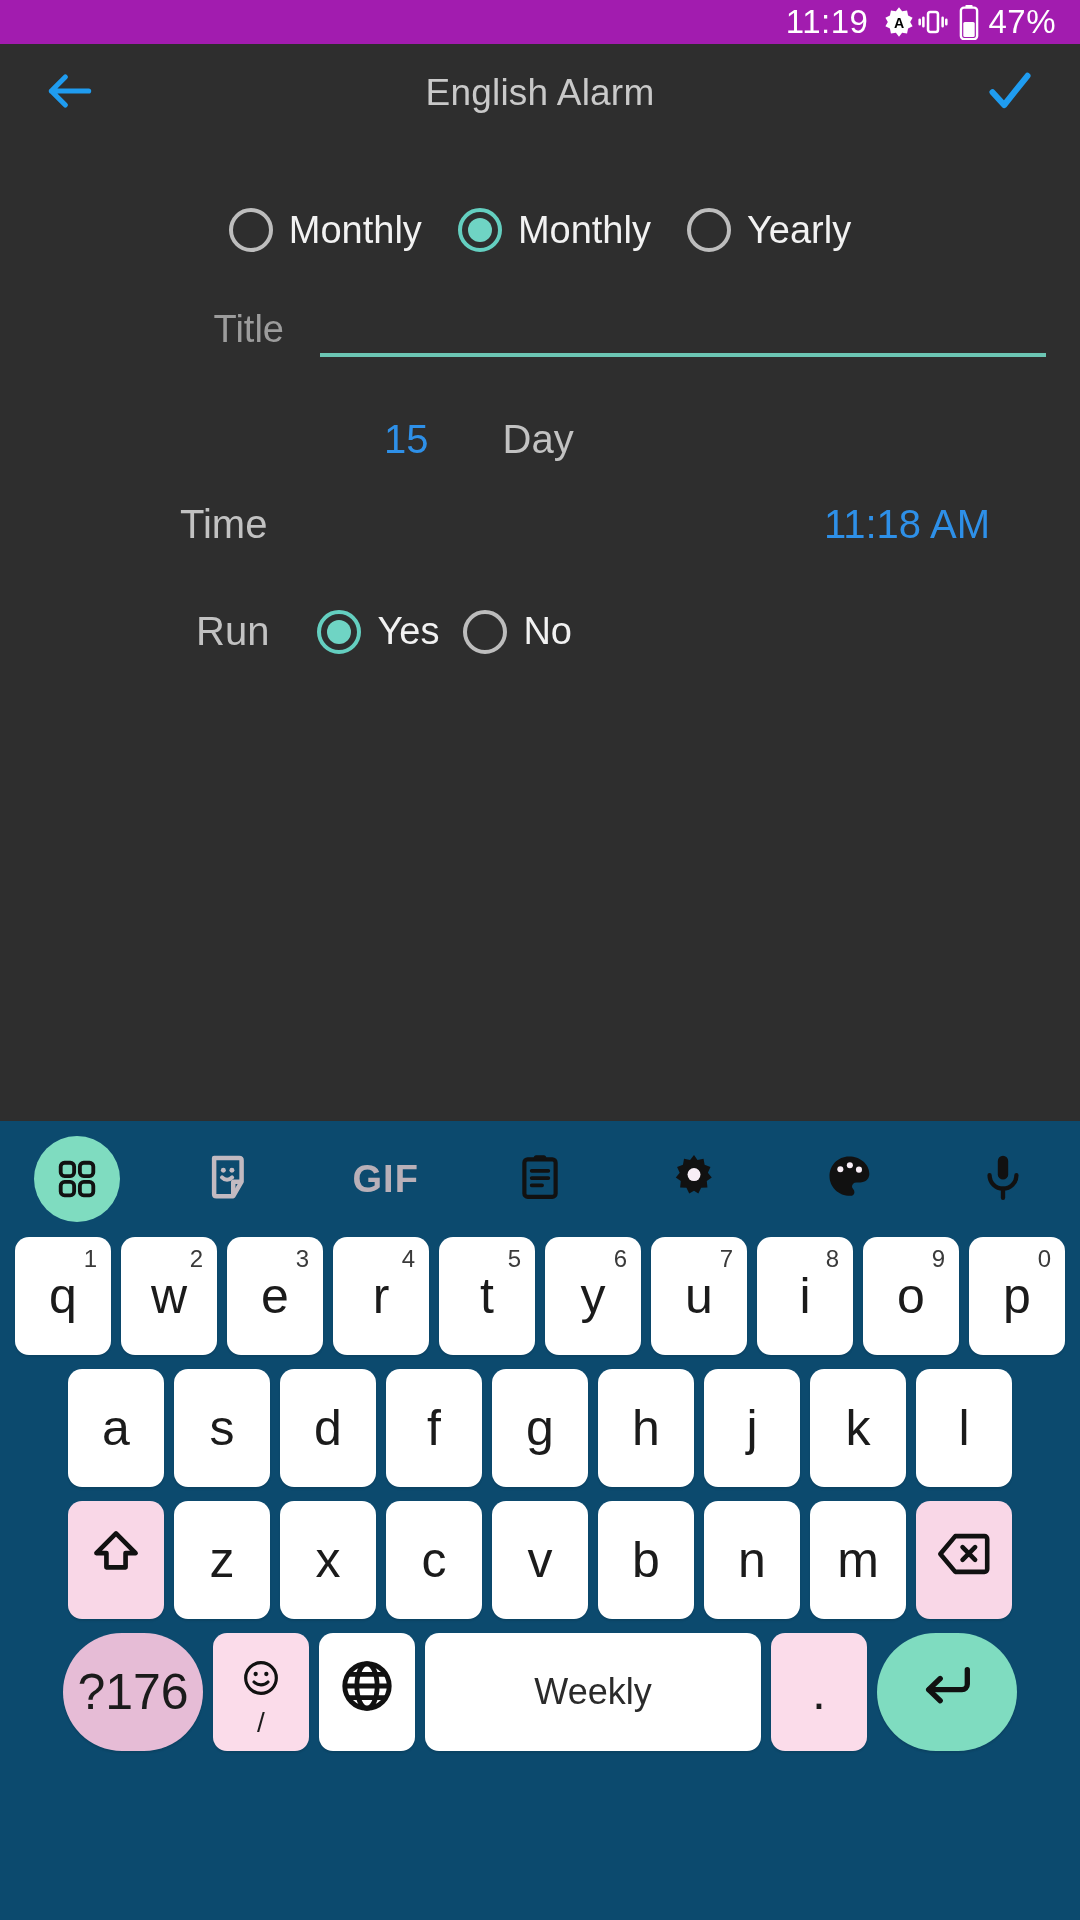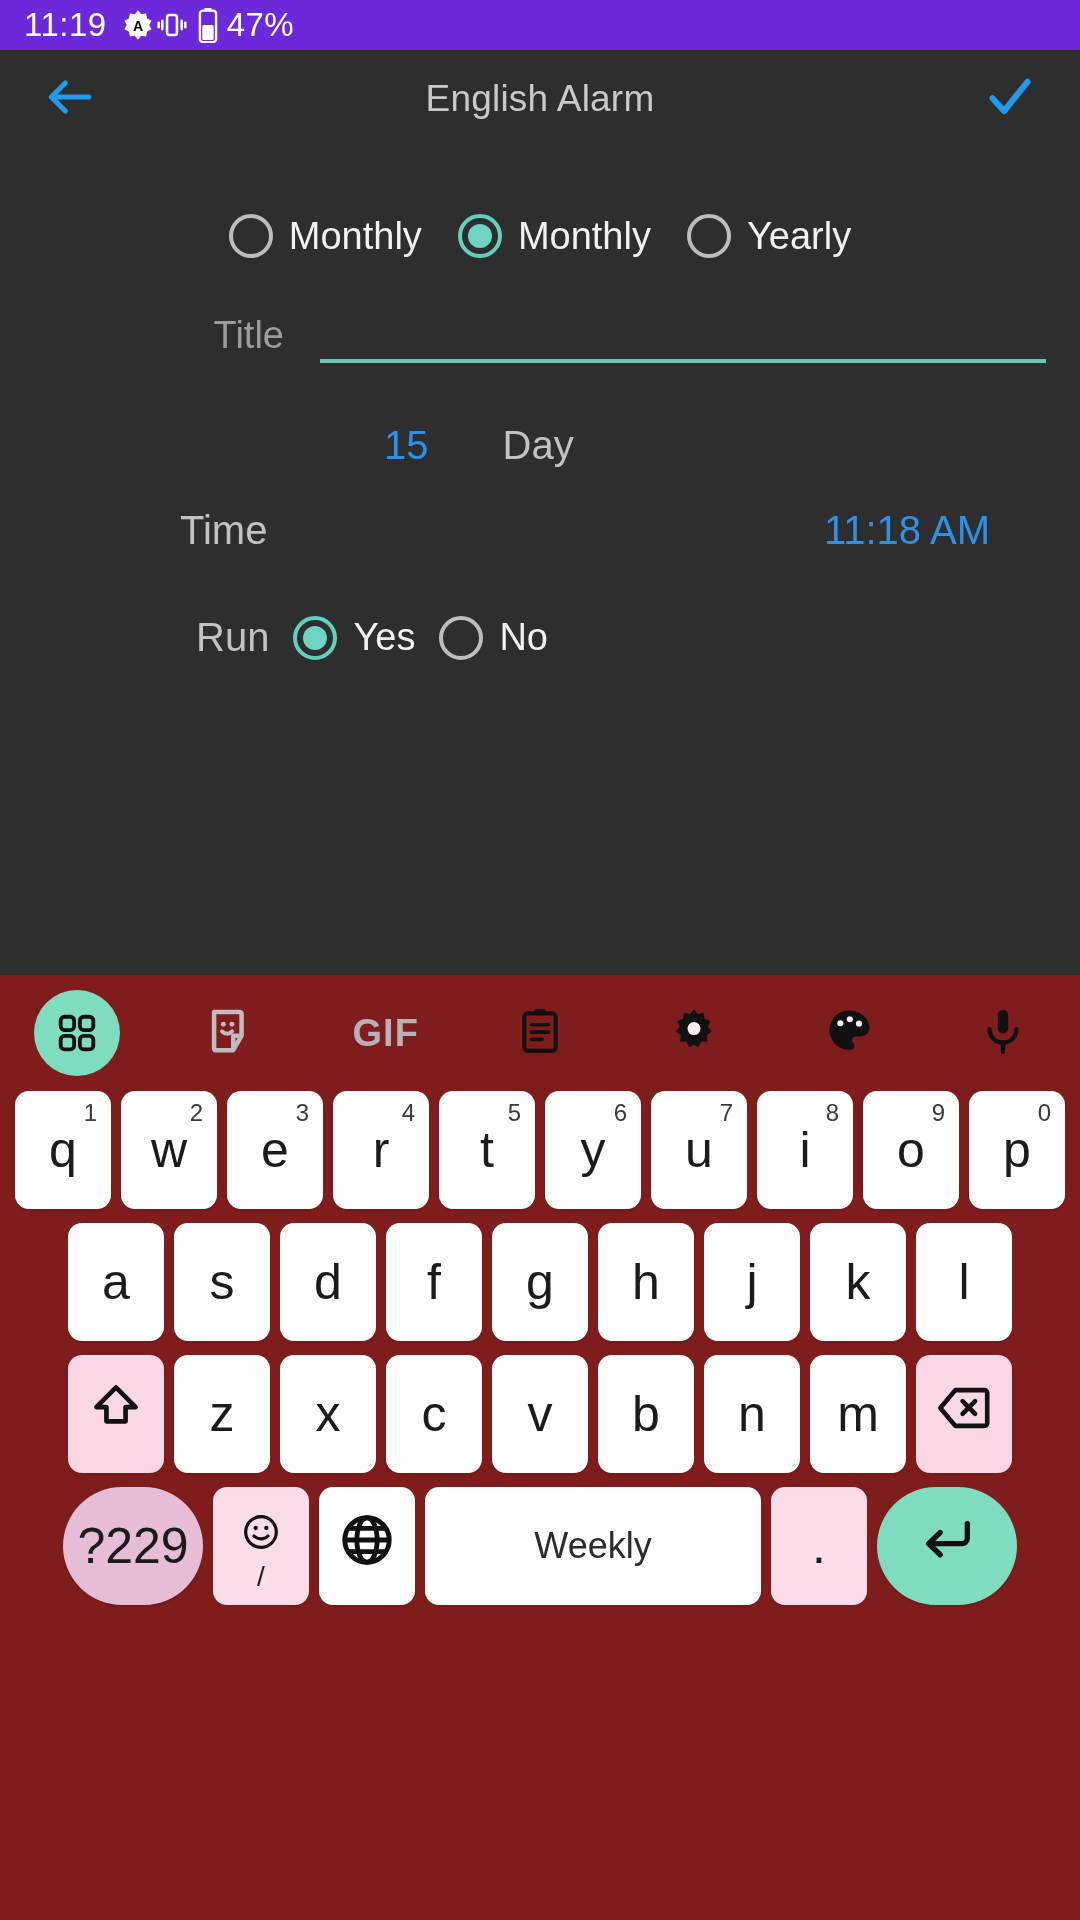--- a/index.html
+++ b/index.html
@@ -6,22 +6,22 @@
   html, body {
     width: 1080px; height: 1920px;
     background: #000;
     font-family: "Liberation Sans", sans-serif;
     overflow: hidden;
   }
   #screen { position: relative; width: 1080px; height: 1920px; background: #2e2e2e; }
 
   
   .statusbar {
-    height: 50px; background: #6d28d9; color: #fff;
-    display: flex; align-items: center; justify-content: flex-start;
+    height: 44px; background: #a21caf; color: #fff;
+    display: flex; align-items: center; justify-content: flex-end;
     padding: 0 24px;
   }
   .sb-left { display: flex; align-items: center; gap: 14px; }
   .sb-right { display: flex; align-items: center; gap: 6px; }
   .sb-clock { font-size: 33px; letter-spacing: .5px; }
   .sb-battery-text { font-size: 33px; letter-spacing: .5px; }
   .sb-icon { display: flex; align-items: center; }
 
   
   .appbar {
@@ -71,24 +71,24 @@
   .day-row { justify-content: flex-start; padding-left: 384px; gap: 74px; }
   .time-row { padding: 0 90px 0 180px; justify-content: space-between; margin-top: 40px; }
 
   .lbl { color: #c2c2c2; font-size: 40px; }
   .val { color: #2e90e8; font-size: 40px; }
 
   .run-row {
     display: flex; align-items: center; gap: 24px;
     margin-top: 62px; padding-left: 196px;
   }
-  .run-label { color: #c2c2c2; font-size: 40px; margin-right: 0; }
+  .run-label { color: #c2c2c2; font-size: 40px; margin-right: 24px; }
 
   
-  .keyboard { position: absolute; left: 0; bottom: 0; width: 1080px; height: 945px; background: #7f1d1d; }
+  .keyboard { position: absolute; left: 0; bottom: 0; width: 1080px; height: 799px; background: #0c4a6e; }
   .kb-toolbar { height: 116px; display: flex; align-items: center; }
   .kb-tool { flex: 1; display: flex; align-items: center; justify-content: center; height: 116px; }
   .kb-tool-pill {
     width: 86px; height: 86px; border-radius: 50%;
     background: #7fdcc0; display: flex; align-items: center; justify-content: center;
   }
   .gif-txt { font-size: 38px; font-weight: 700; color: #b9b0b8; letter-spacing: 1px; font-family: "Liberation Sans", sans-serif; }
 
   .kb-row { display: flex; justify-content: center; align-items: center; gap: 10px; padding: 0 8px; margin-bottom: 14px; }
   .key {
@@ -349,21 +349,21 @@
         <span>
           <svg width="58" height="58" viewBox="0 0 24 24">
             <path d="M8.4 4.6h12c.7 0 1.2.5 1.2 1.2v12.4c0 .7-.5 1.2-1.2 1.2h-12L2.2 12z" fill="none" stroke="#111" stroke-width="1.9" stroke-linejoin="round"></path>
             <path d="M11.4 9.2 16.6 14.4M16.6 9.2 11.4 14.4" stroke="#111" stroke-width="1.9" stroke-linecap="round"></path>
           </svg>
         </span>
       </div>
     </div>
 
     <div class="kb-row row5">
-      <div class="key k-sym">?229</div>
+      <div class="key k-sym">?176</div>
       <div class="key k-emoji">
         <span>
           <svg width="40" height="40" viewBox="0 0 24 24" style="margin-bottom:16px">
             <circle cx="12" cy="12" r="9.2" fill="none" stroke="#111" stroke-width="1.9"></circle>
             <circle cx="8.8" cy="9.6" r="1.3" fill="#111"></circle>
             <circle cx="15.2" cy="9.6" r="1.3" fill="#111"></circle>
             <path d="M7.8 14.4c2.3 2.3 6.1 2.3 8.4 0" fill="none" stroke="#111" stroke-width="1.9" stroke-linecap="round"></path>
           </svg>
         </span>
         <span class="k-sub">/</span>

